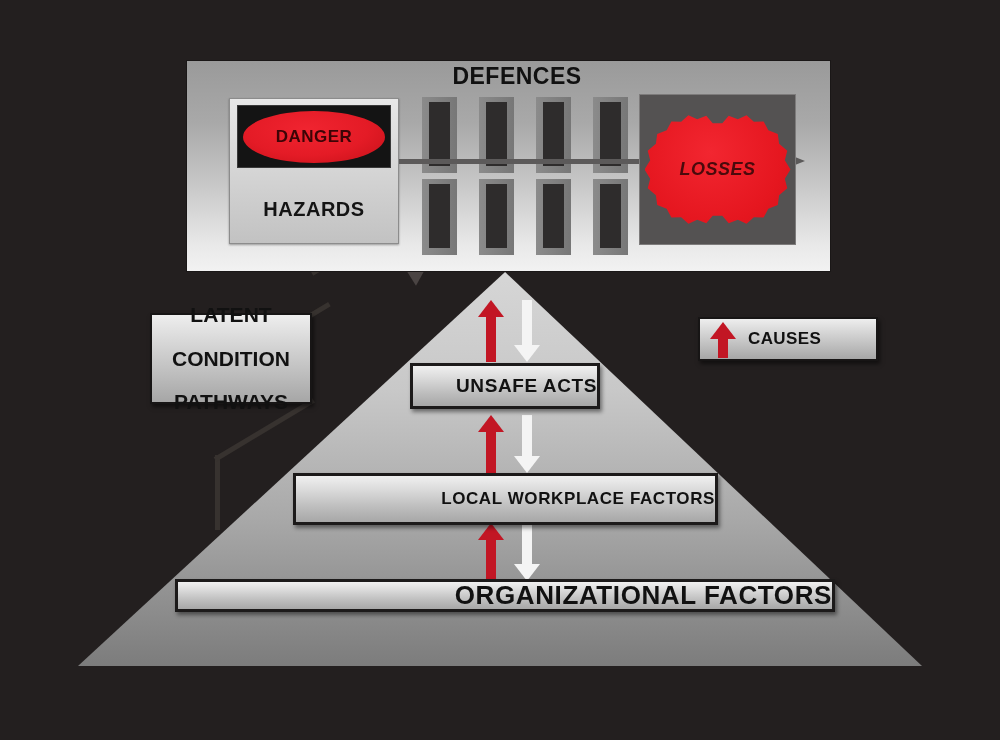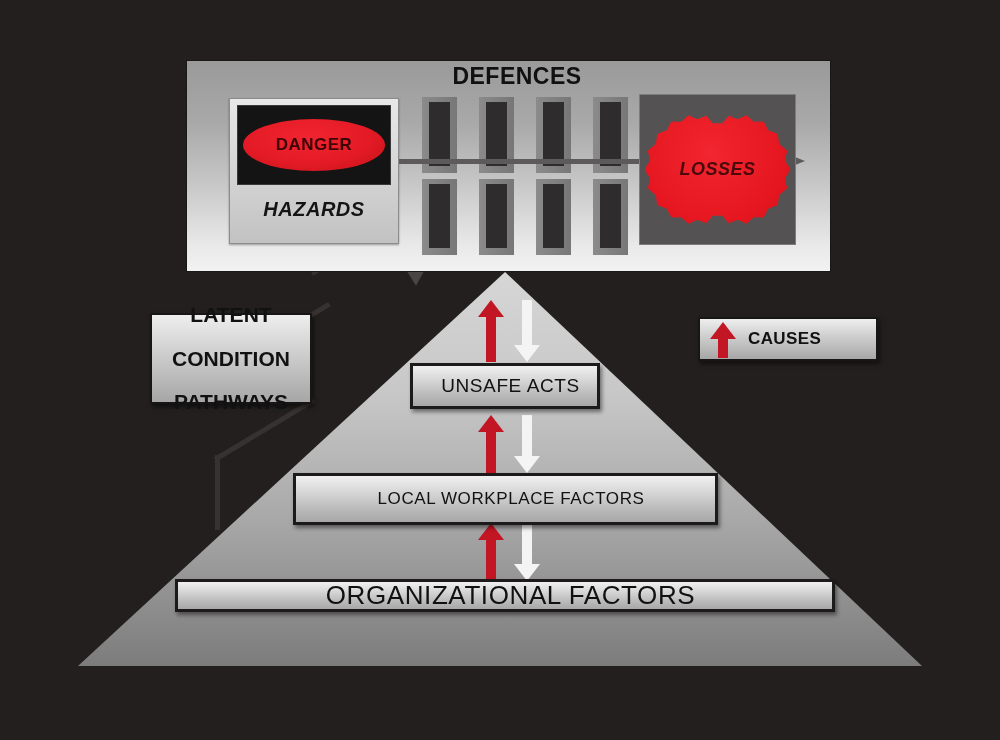--- a/index.html
+++ b/index.html
@@ -42,21 +42,21 @@
     left: 42px; top: 37px;
     width: 170px; height: 146px;
     background: linear-gradient(to bottom, #e8e8e8, #c2c2c2);
     border: 1px solid #8c8c8c;
     box-sizing: border-box;
     box-shadow: 0 1px 2px rgba(0,0,0,.35);
   }
   .danger-box {
     position: absolute;
     left: 7px; top: 6px;
-    width: 154px; height: 80px;
+    width: 154px; height: 63px;
     background: #141414;
     border: 1px solid #3a3a3a;
     box-sizing: border-box;
   }
   .danger-ellipse {
     position: absolute;
     left: 50%; top: 50%;
     transform: translate(-50%,-50%);
     width: 142px; height: 52px;
     border-radius: 50%;
@@ -75,21 +75,20 @@
     position: absolute;
     left: 0; top: 76px;
     width: 100%; height: 68px;
     display: flex;
     align-items: center;
     justify-content: center;
     font-size: 20px;
     font-weight: bold;
     color: #141414;
     letter-spacing: 0.5px;
-    font-style: italic;
   }
 
   
   .slat-plate {
     position: absolute;
     width: 35px; height: 76px;
     background: linear-gradient(to right, #8b8b8b, #777777);
   }
   .slat-plate i {
     position: absolute;
@@ -171,23 +170,23 @@
   }
 
   
   .level {
     position: absolute;
     background: linear-gradient(to bottom, #f0f0f0 0%, #dcdcdc 28%, #bdbdbd 68%, #a7a7a7 100%);
     border: 3px solid #1c1a1a;
     box-sizing: border-box;
     display: flex;
     align-items: center;
-    justify-content: center;
+    justify-content: flex-end;
     color: #111;
-    font-weight: normal;
+    font-weight: bold;
     letter-spacing: 0.6px;
     box-shadow: 2px 3px 4px rgba(0,0,0,.45);
     padding-left: 11px;
   }
   #level-unsafe  { left: 410px; top: 363px; width: 190px; height: 46px; font-size: 19px; }
   #level-local   { left: 293px; top: 473px; width: 425px; height: 52px; font-size: 17px; }
   #level-org     { left: 175px; top: 579px; width: 660px; height: 33px; font-size: 26px; }
 
   
   .arrow-pair { position: absolute; }

